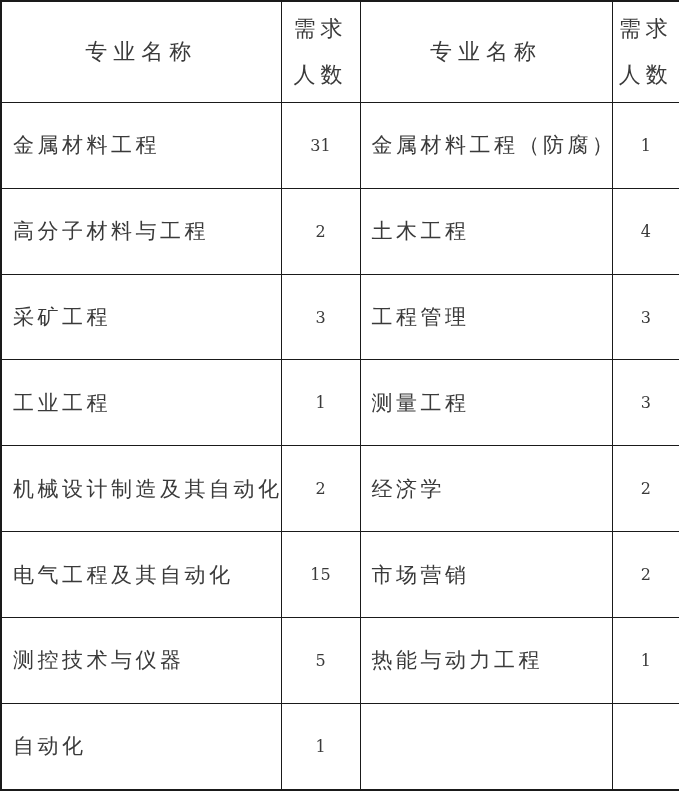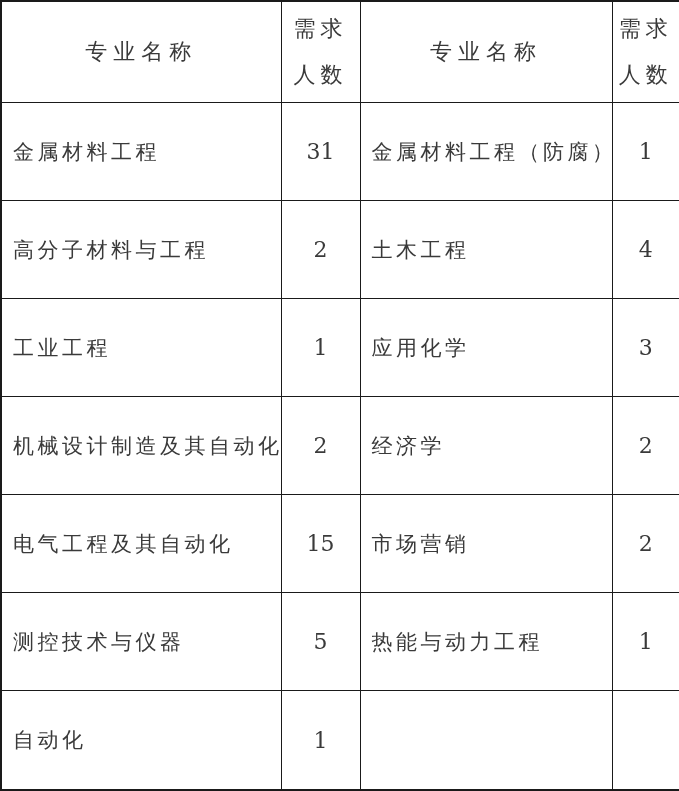--- a/index.html
+++ b/index.html
@@ -44,21 +44,21 @@
   .name-cell {
     text-align: left;
     padding-left: 11px;
     padding-right: 2px;
     font-size: 21px;
     letter-spacing: 3.5px;
     white-space: nowrap;
   }
   .count-cell {
     text-align: center;
-    font-size: 22px;
+    font-size: 16px;
     letter-spacing: 0;
     padding: 0;
   }
 </style>
 </head>
 <body>
 
 <table class="doc-table">
   <colgroup>
     <col style="width:280px">
@@ -83,28 +83,34 @@
   </tr>
 
 
   <tr>
     <td class="name-cell">高分子材料与工程</td>
     <td class="count-cell">2</td>
     <td class="name-cell">土木工程</td>
     <td class="count-cell">4</td>
   </tr>
 
+  <tr>
+    <td class="name-cell">采矿工程</td>
+    <td class="count-cell">3</td>
+    <td class="name-cell">工程管理</td>
+    <td class="count-cell">3</td>
+  </tr>
 
 
 
 
   <tr>
     <td class="name-cell">工业工程</td>
     <td class="count-cell">1</td>
-    <td class="name-cell">应用化学</td>
+    <td class="name-cell">测量工程</td>
     <td class="count-cell">3</td>
   </tr>
 
 
   <tr>
     <td class="name-cell">机械设计制造及其自动化</td>
     <td class="count-cell">2</td>
     <td class="name-cell">经济学</td>
     <td class="count-cell">2</td>
   </tr>

